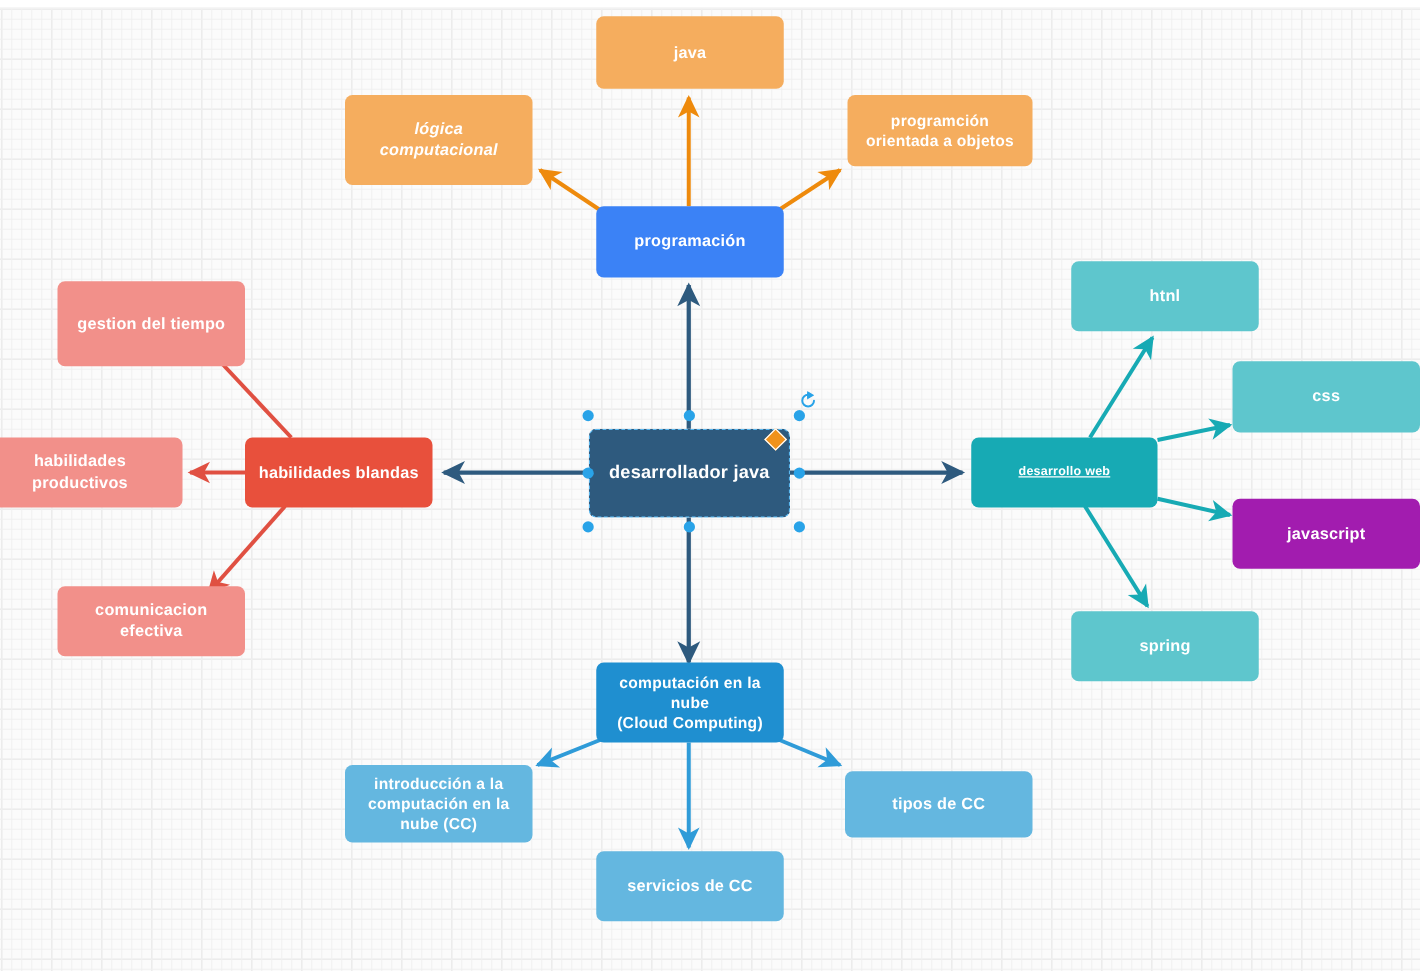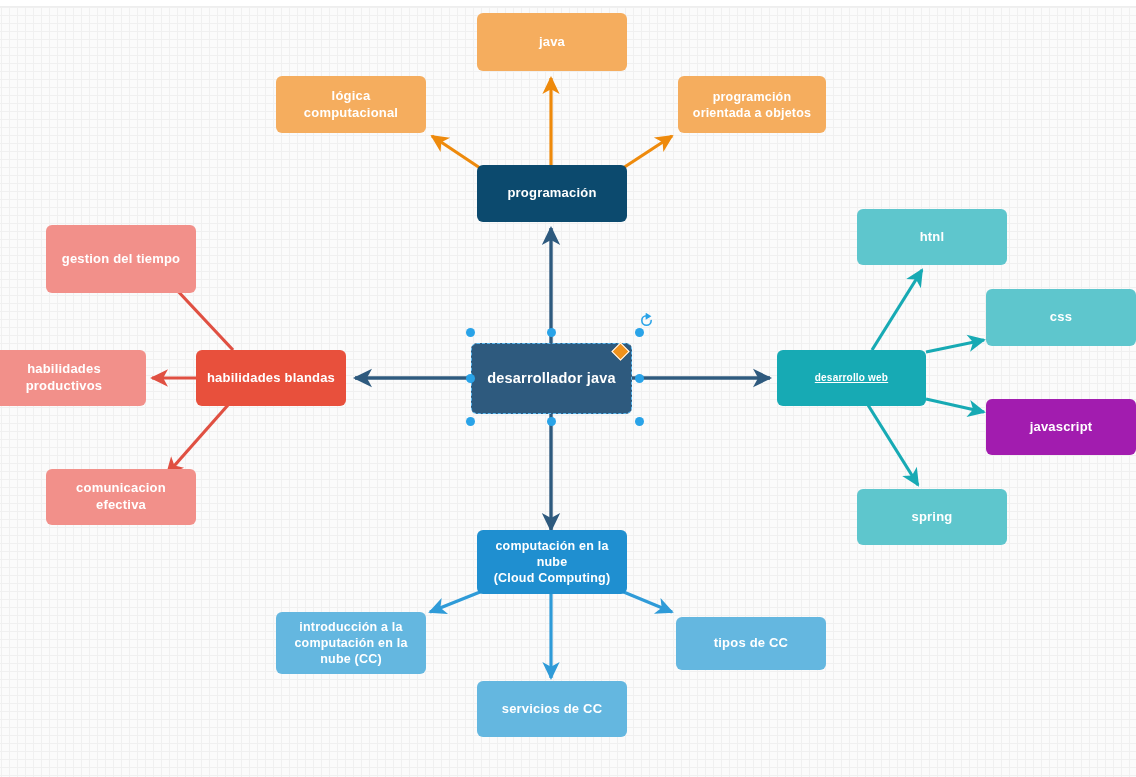--- a/index.html
+++ b/index.html
@@ -152,27 +152,27 @@
 
     <line x1="490" y1="588" x2="430" y2="612" stroke="#2f9bd8" stroke-width="3.2" marker-end="url(#arrow-blue)"></line>
 
     <line x1="614" y1="588" x2="672" y2="612" stroke="#2f9bd8" stroke-width="3.2" marker-end="url(#arrow-blue)"></line>
 
     <line x1="551" y1="594" x2="551" y2="678" stroke="#2f9bd8" stroke-width="3.2" marker-end="url(#arrow-blue)"></line>
   </svg>
 
   <div class="node" style="left:477px; top:13px; width:150px; height:58px; background:#f5ad5e; font-size:13px;">java</div>
 
-  <div class="node" style="left:276px; top:76px; width:150px; height:57px; background:#f5ad5e; font-size:13px;">lógica
+  <div class="node" style="left:276px; top:76px; width:150px; height:72px; background:#f5ad5e; font-size:13px;font-style:italic;">lógica
 computacional</div>
 
   <div class="node" style="left:678px; top:76px; width:148px; height:57px; background:#f5ad5e; font-size:12.5px;">programción
 orientada a objetos</div>
 
-  <div class="node" style="left:477px; top:165px; width:150px; height:57px; background:#0c4a6e; font-size:13px;">programación</div>
+  <div class="node" style="left:477px; top:165px; width:150px; height:57px; background:#3b82f6; font-size:13px;">programación</div>
 
   <div class="node" style="left:46px; top:225px; width:150px; height:68px; background:#f2908a; font-size:13px;">gestion del tiempo</div>
 
   <div class="node" style="left:-46px; top:350px; width:192px; height:56px; background:#f2908a; font-size:13px;
               padding-left:36px;">habilidades
 productivos</div>
 
   <div class="node" style="left:46px; top:469px; width:150px; height:56px; background:#f2908a; font-size:13px;">comunicacion
 efectiva</div>
 

